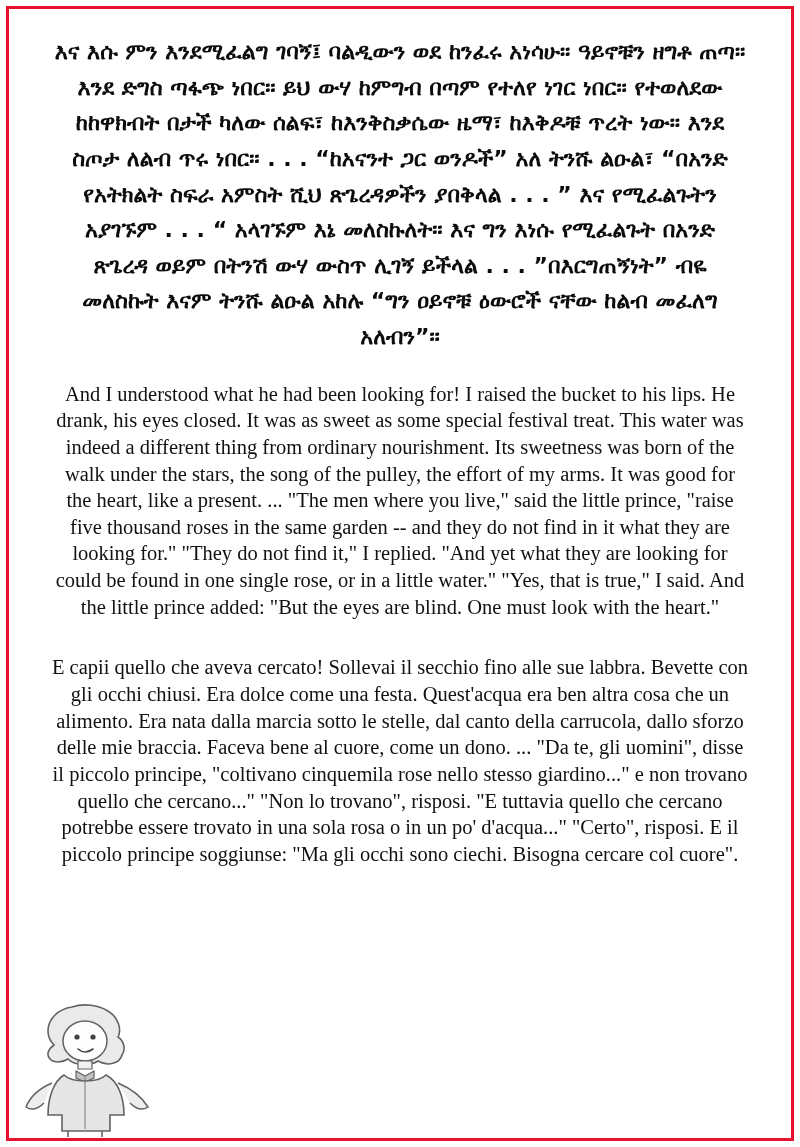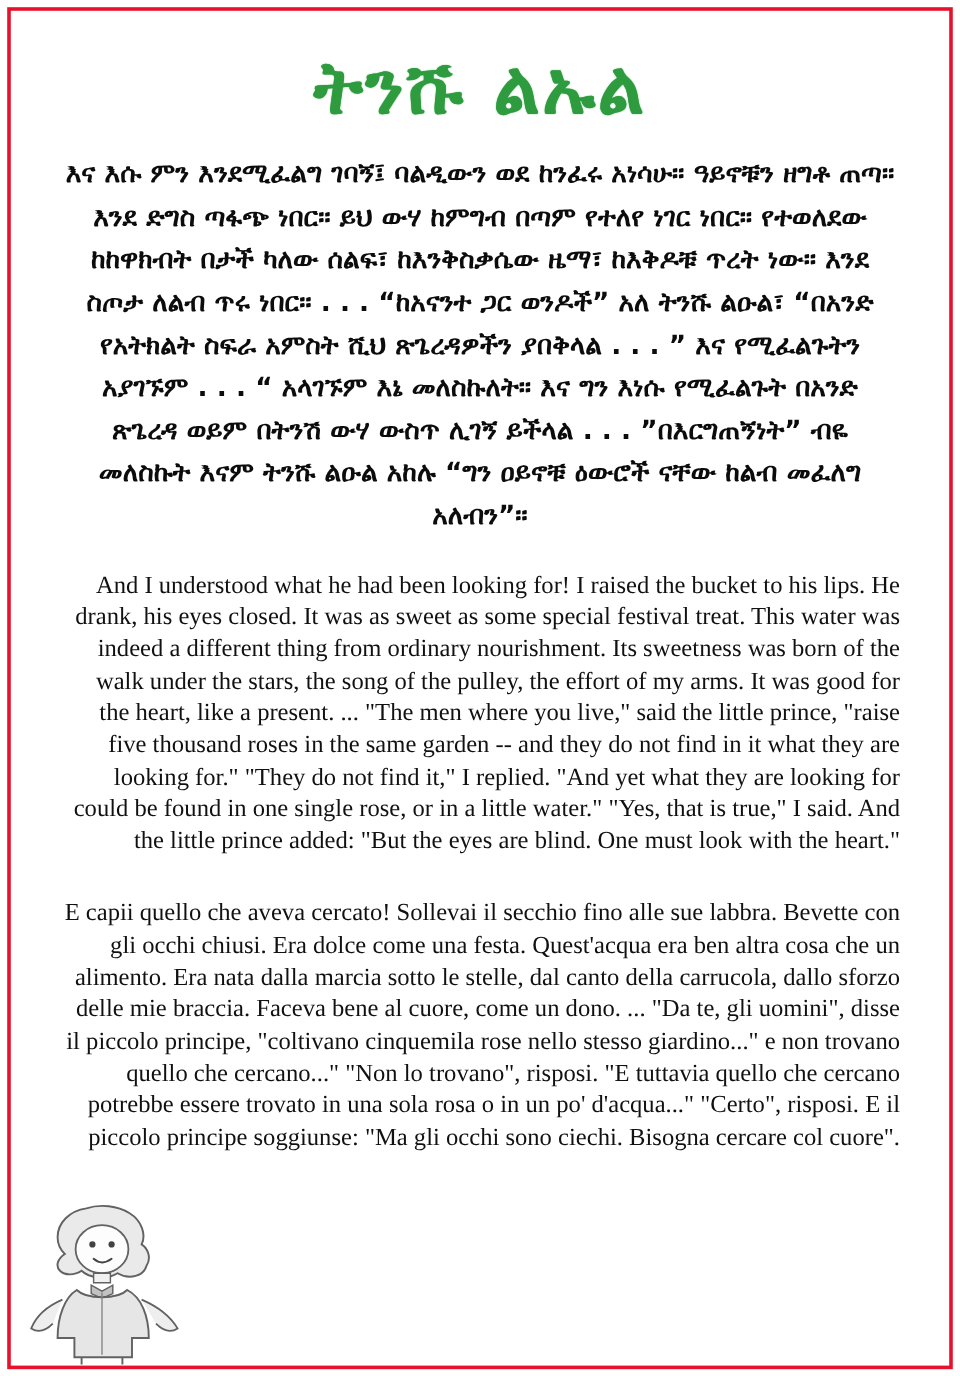--- a/index.html
+++ b/index.html
@@ -62,21 +62,20 @@
     color: #0c0c0c;
     padding: 0 6px;
   }
 
   .para.latin {
     font-family: "Liberation Serif", "DejaVu Serif", serif;
     font-size: 20.5px;
     line-height: 1.30;
     color: #111111;
     padding: 0 2px;
-    text-align: right;
   }
 
   .para.english {
     margin-top: 26px;
     margin-bottom: 34px;
   }
 
   .para.italian {
     margin-top: 16px;
   }
@@ -91,21 +90,20 @@
     opacity: 0.92;
   }
 </style>
 </head>
 <body>
 
 <div class="page-frame"></div>
 
 <div class="content">
 
-  <h1 class="doc-title">ትንሹ ልኡል</h1>
 
   <p class="para amharic">እና እሱ ምን እንደሚፈልግ ገባኝ፤ ባልዲውን ወደ ከንፈሩ አነሳሁ። ዓይኖቹን ዘግቶ ጠጣ። እንደ ድግስ ጣፋጭ ነበር። ይህ ውሃ ከምግብ በጣም የተለየ ነገር ነበር። የተወለደው ከከዋክብት በታች ካለው ሰልፍ፣ ከእንቅስቃሴው ዜማ፣ ከእቅዶቹ ጥረት ነው። እንደ ስጦታ ለልብ ጥሩ ነበር። . . . “ከአናንተ ጋር ወንዶች” አለ ትንሹ ልዑል፣ “በአንድ የአትክልት ስፍራ አምስት ሺህ ጽጌረዳዎችን ያበቅላል . . . ” እና የሚፈልጉትን አያገኙም . . . “ አላገኙም እኔ መለስኩለት። እና ግን እነሱ የሚፈልጉት በአንድ ጽጌረዳ ወይም በትንሽ ውሃ ውስጥ ሊገኝ ይችላል . . . ”በእርግጠኝነት” ብዬ መለስኩት እናም ትንሹ ልዑል አከሉ “ግን ዐይኖቹ ዕውሮች ናቸው ከልብ መፈለግ አለብን”።</p>
 
   <p class="para latin english">And I understood what he had been looking for! I raised the bucket to his lips. He drank, his eyes closed. It was as sweet as some special festival treat. This water was indeed a different thing from ordinary nourishment. Its sweetness was born of the walk under the stars, the song of the pulley, the effort of my arms. It was good for the heart, like a present. ... "The men where you live," said the little prince, "raise five thousand roses in the same garden -- and they do not find in it what they are looking for." "They do not find it," I replied. "And yet what they are looking for could be found in one single rose, or in a little water." "Yes, that is true," I said. And the little prince added: "But the eyes are blind. One must look with the heart."</p>
 
   <p class="para latin italian">E capii quello che aveva cercato! Sollevai il secchio fino alle sue labbra. Bevette con gli occhi chiusi. Era dolce come una festa. Quest'acqua era ben altra cosa che un alimento. Era nata dalla marcia sotto le stelle, dal canto della carrucola, dallo sforzo delle mie braccia. Faceva bene al cuore, come un dono. ... "Da te, gli uomini", disse il piccolo principe, "coltivano cinquemila rose nello stesso giardino..." e non trovano quello che cercano..." "Non lo trovano", risposi. "E tuttavia quello che cercano potrebbe essere trovato in una sola rosa o in un po' d'acqua..." "Certo", risposi. E il piccolo principe soggiunse: "Ma gli occhi sono ciechi. Bisogna cercare col cuore".</p>
 
 </div>
 
 <svg class="figure" viewBox="0 0 160 160">

